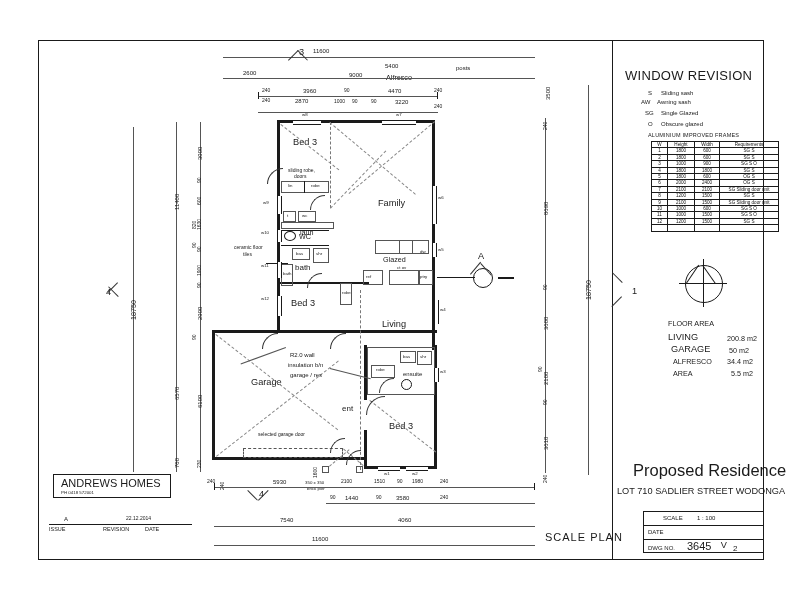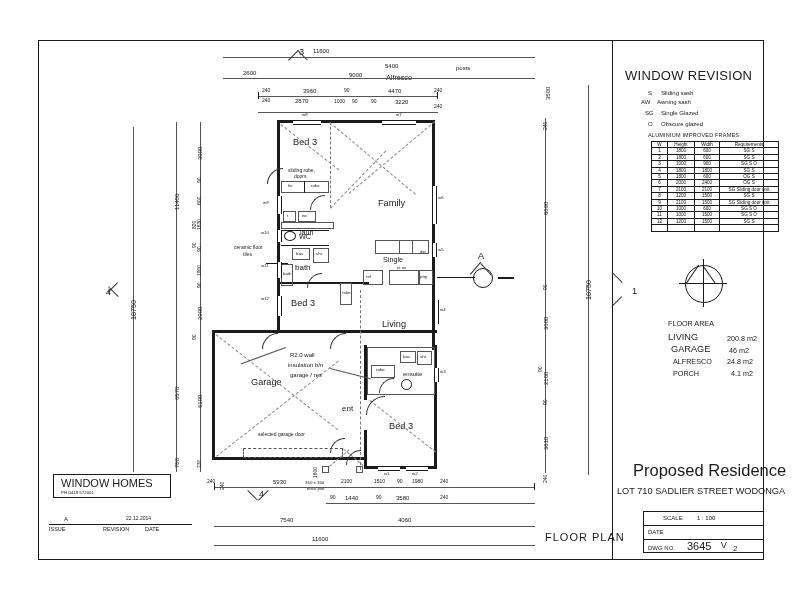--- a/index.html
+++ b/index.html
@@ -167,49 +167,49 @@
     <div class="ln v" style="left:703px;top:259px;height:48px;"></div>
     <div class="diag" style="left:686px;top:283px;width:22px;transform:rotate(-56deg);border-top:1px solid #1a1a1a;"></div>
     <div class="diag" style="left:703px;top:265px;width:22px;transform:rotate(55deg);border-top:1px solid #1a1a1a;"></div>
   </div>
 
   <div>
     <div class="t t7" style="left:668px;top:320px;">FLOOR AREA</div>
     <div class="t t9" style="left:668px;top:333px;">LIVING</div>
     <div class="t t7" style="left:727px;top:335px;">200.8 m2</div>
     <div class="t t9" style="left:671px;top:345px;">GARAGE</div>
-    <div class="t t7" style="left:729px;top:347px;">46 m2</div>
+    <div class="t t7" style="left:729px;top:347px;">50 m2</div>
     <div class="t t7" style="left:673px;top:358px;">ALFRESCO</div>
-    <div class="t t7" style="left:727px;top:358px;">24.8 m2</div>
-    <div class="t t7" style="left:673px;top:370px;">PORCH</div>
-    <div class="t t7" style="left:731px;top:370px;">4.1 m2</div>
+    <div class="t t7" style="left:727px;top:358px;">34.4 m2</div>
+    <div class="t t7" style="left:673px;top:370px;">AREA</div>
+    <div class="t t7" style="left:731px;top:370px;">5.5 m2</div>
   </div>
 
   <div>
     <div class="t t16" style="left:633px;top:462px;">Proposed Residence</div>
     <div class="t t9" style="left:617px;top:487px;">LOT 710 SADLIER STREET WODONGA</div>
-    <div class="t t11" style="left:545px;top:532px;letter-spacing:1px;">FLOOR PLAN</div>
+    <div class="t t11" style="left:545px;top:532px;letter-spacing:1px;">SCALE PLAN</div>
 
     <div class="bx" style="left:643px;top:511px;width:121px;height:42px;"></div>
     <div class="ln h" style="left:643px;top:525px;width:121px;"></div>
     <div class="ln h" style="left:643px;top:539px;width:121px;"></div>
 
     <div class="t t6" style="left:663px;top:515px;">SCALE</div>
     <div class="t t6" style="left:697px;top:515px;">1 : 100</div>
     <div class="t t6" style="left:648px;top:529px;">DATE</div>
     <div class="t t6" style="left:690px;top:529px;"></div>
     <div class="t t6" style="left:648px;top:545px;">DWG NO.</div>
     <div class="t t11" style="left:687px;top:541px;">3645</div>
     <div class="t t8" style="left:733px;top:545px;">2</div>
     <div class="t t9" style="left:719px;top:541px;"> V</div>
   </div>
 
   <div>
     <div class="bx" style="left:53px;top:474px;width:118px;height:24px;"></div>
-    <div class="t t11" style="left:61px;top:478px;">WINDOW  HOMES</div>
+    <div class="t t11" style="left:61px;top:478px;">ANDREWS  HOMES</div>
     <div class="t tiny" style="left:61px;top:491px;">PH  0418 572001</div>
 
     <div class="ln h" style="left:49px;top:524px;width:52px;"></div>
     <div class="ln h" style="left:101px;top:524px;width:91px;"></div>
     <div class="t t6" style="left:64px;top:516px;">A</div>
     <div class="t t5" style="left:126px;top:516px;">22.12.2014</div>
     <div class="t t55" style="left:49px;top:527px;">ISSUE</div>
     <div class="t t55" style="left:103px;top:527px;">REVISION</div>
     <div class="t t55" style="left:145px;top:527px;">DATE</div>
   </div>
@@ -248,21 +248,21 @@
     <div class="ln v" style="left:304px;top:181px;height:12px;"></div>
     <div class="t tiny" style="left:288px;top:184px;">lin</div>
     <div class="t tiny" style="left:311px;top:184px;">robe</div>
     <div class="t t5" style="left:288px;top:168px;">sliding robe,</div>
     <div class="t t5" style="left:294px;top:174px;">doors</div>
 
     <div class="t t9" style="left:378px;top:199px;">Family</div>
 
     <div class="thin" style="left:375px;top:240px;width:54px;height:14px;"></div>
     <div class="thin" style="left:399px;top:240px;width:14px;height:14px;"></div>
-    <div class="t t7" style="left:383px;top:256px;">Single</div>
+    <div class="t t7" style="left:383px;top:256px;">Glazed</div>
     <div class="t tiny" style="left:397px;top:266px;">ct ov</div>
     <div class="t tiny" style="left:420px;top:250px;">dw</div>
     <div class="thin" style="left:363px;top:270px;width:20px;height:15px;"></div>
     <div class="t tiny" style="left:366px;top:275px;">ref</div>
     <div class="thin" style="left:389px;top:270px;width:30px;height:15px;"></div>
     <div class="thin" style="left:419px;top:270px;width:14px;height:15px;"></div>
     <div class="t tiny" style="left:420px;top:275px;">ptry</div>
 
     <div class="hatch" style="left:281px;top:193px;width:48px;height:98px;"></div>
     <div class="hatch" style="left:329px;top:193px;width:26px;height:98px;"></div>

